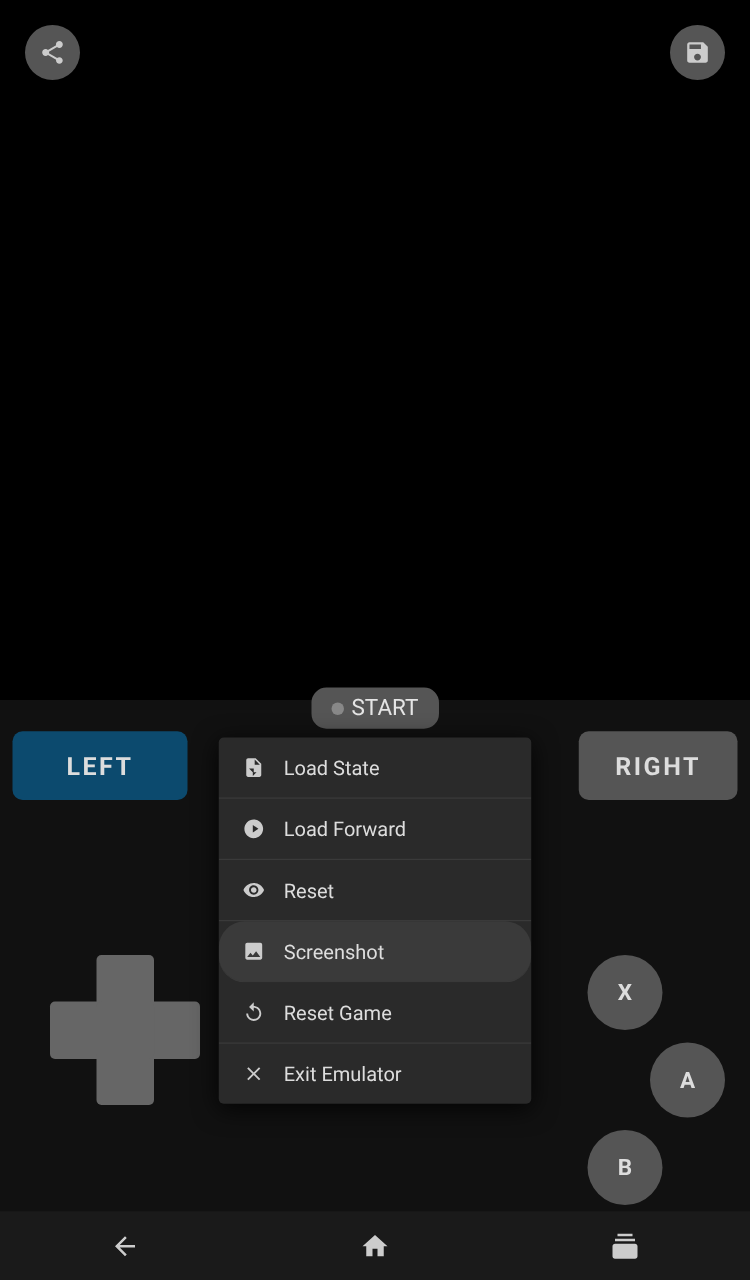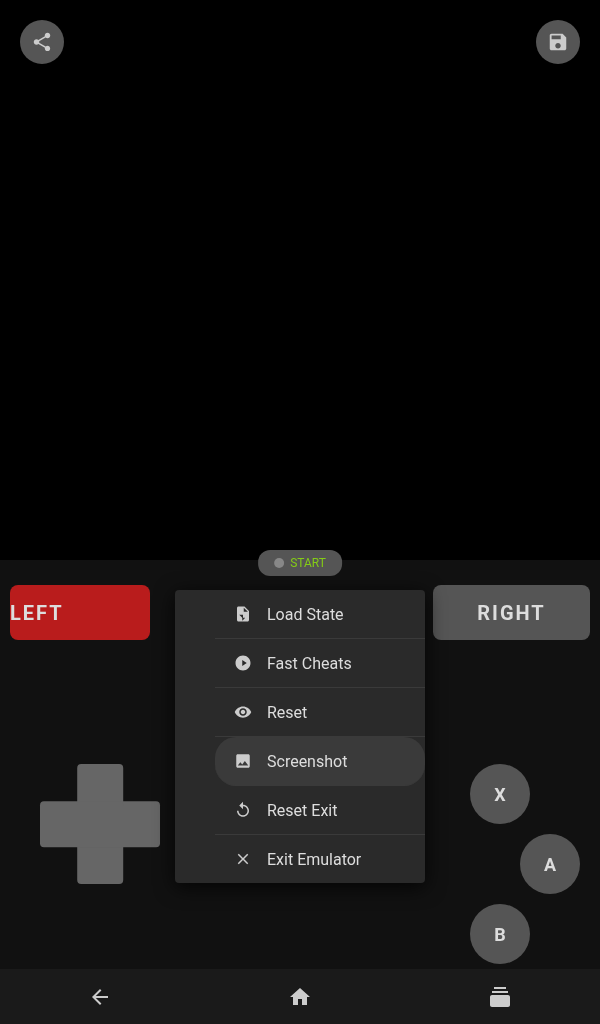--- a/index.html
+++ b/index.html
@@ -67,22 +67,22 @@
       transform: translateX(-50%);
       display: flex;
       gap: 20px;
       margin-top: -10px;
     }
 
     .start-select-btn {
       background: #555;
       border-radius: 12px;
       padding: 6px 16px;
-      color: #84cc16;
-      font-size: 12px;
+      color: #e5e5e5;
+      font-size: 18px;
       display: flex;
       align-items: center;
       gap: 6px;
       cursor: pointer;
       user-select: none;
     }
 
     .start-select-dot {
       width: 10px;
       height: 10px;
@@ -90,37 +90,37 @@
       border-radius: 50%;
     }
 
     
     #left-btn {
       position: absolute;
       top: 25px;
       left: 10px;
       width: 140px;
       height: 55px;
-      background: #b91c1c;
+      background: #0c4a6e;
       border-radius: 8px;
       display: flex;
       align-items: center;
-      justify-content: flex-start;
+      justify-content: center;
       color: #ddd;
       font-size: 20px;
       font-weight: bold;
       cursor: pointer;
       letter-spacing: 2px;
     }
 
     #right-btn {
       position: absolute;
       top: 25px;
       right: 10px;
-      width: 157px;
+      width: 127px;
       height: 55px;
       background: #555;
       border-radius: 8px;
       display: flex;
       align-items: center;
       justify-content: center;
       color: #ddd;
       font-size: 20px;
       font-weight: bold;
       cursor: pointer;
@@ -237,21 +237,20 @@
 
     .menu-item {
       display: flex;
       align-items: center;
       padding: 14px 18px;
       color: #ddd;
       font-size: 16px;
       cursor: pointer;
       border-bottom: 1px solid #3a3a3a;
       gap: 14px;
-      margin-left: 40px;
     }
 
     .menu-item:last-child {
       border-bottom: none;
     }
 
     .menu-item:hover, .menu-item.highlighted {
       background: #3a3a3a;
       border-radius: 21px;
     }
@@ -354,21 +353,21 @@
     <span>Load State</span>
   </div>
 
 
   <div class="menu-item">
     <span class="menu-icon">
       <svg width="18" height="18" viewBox="0 0 24 24">
         <path d="M12 2C6.48 2 2 6.48 2 12s4.48 10 10 10 10-4.48 10-10S17.52 2 12 2zm-1 14V8l6 4-6 4z" fill="#ccc"></path>
       </svg>
     </span>
-    <span>Fast Cheats</span>
+    <span>Load Forward</span>
   </div>
 
   <div class="menu-item">
     <span class="menu-icon">
       <svg width="18" height="18" viewBox="0 0 24 24">
         <path d="M12 4.5C7 4.5 2.73 7.61 1 12c1.73 4.39 6 7.5 11 7.5s9.27-3.11 11-7.5c-1.73-4.39-6-7.5-11-7.5zM12 17c-2.76 0-5-2.24-5-5s2.24-5 5-5 5 2.24 5 5-2.24 5-5 5zm0-8c-1.66 0-3 1.34-3 3s1.34 3 3 3 3-1.34 3-3-1.34-3-3-3z" fill="#ccc"></path>
       </svg>
     </span>
     <span>Reset</span>
   </div>
@@ -382,21 +381,21 @@
     </span>
     <span>Screenshot</span>
   </div>
 
   <div class="menu-item">
     <span class="menu-icon">
       <svg width="18" height="18" viewBox="0 0 24 24">
         <path d="M12 5V1L7 6l5 5V7c3.31 0 6 2.69 6 6s-2.69 6-6 6-6-2.69-6-6H4c0 4.42 3.58 8 8 8s8-3.58 8-8-3.58-8-8-8z" fill="#ccc"></path>
       </svg>
     </span>
-    <span>Reset Exit</span>
+    <span>Reset Game</span>
   </div>
 
   <div class="menu-item">
     <span class="menu-icon">
       <svg width="18" height="18" viewBox="0 0 24 24">
         <path d="M19 6.41L17.59 5 12 10.59 6.41 5 5 6.41 10.59 12 5 17.59 6.41 19 12 13.41 17.59 19 19 17.59 13.41 12z" fill="#ccc"></path>
       </svg>
     </span>
     <span>Exit Emulator</span>
   </div>

